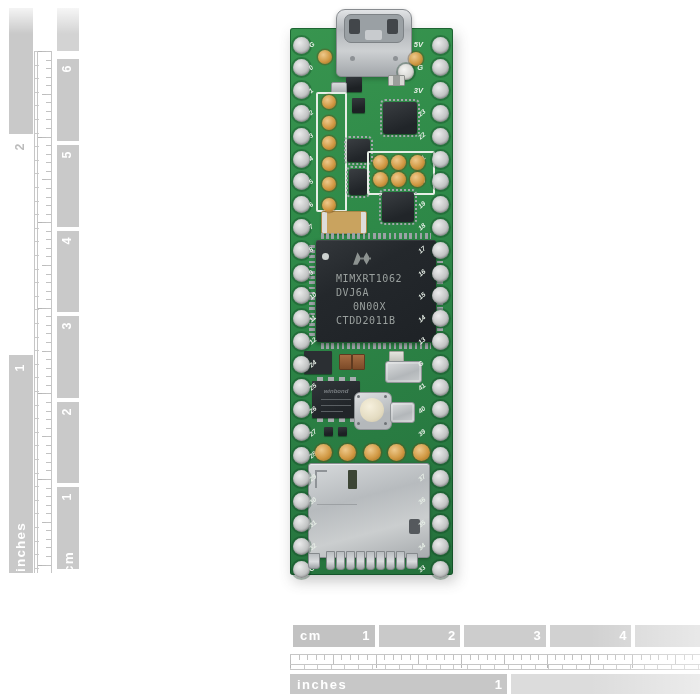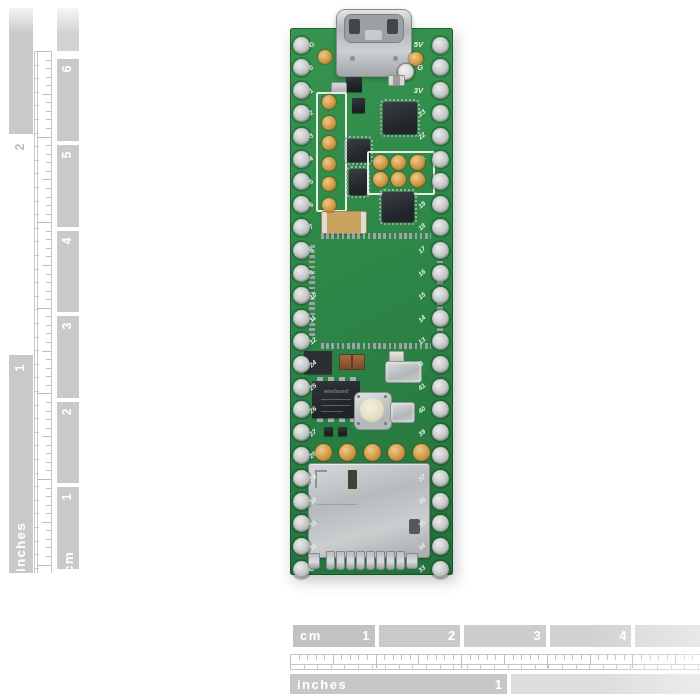--- a/index.html
+++ b/index.html
@@ -187,20 +187,30 @@
     <div class="chipS" style="left:57px;top:111px;width:23px;height:23px;"></div>
     <div class="chipS" style="left:59px;top:141px;width:18px;height:26px;"></div>
     <div class="silkbox" style="left:77px;top:123px;width:64px;height:40px;"></div>
     <div class="chipS" style="left:92px;top:164px;width:32px;height:30px;"></div>
     <div class="tanc" style="left:31px;top:183px;width:44px;height:21px;"></div>
 
     <div class="pins h" style="left:31px;top:205px;width:110px;height:6px;"></div>
     <div class="pins h" style="left:31px;top:315px;width:110px;height:6px;"></div>
     <div class="pins v" style="left:19px;top:217px;width:6px;height:92px;"></div>
     <div class="pins v" style="left:147px;top:217px;width:6px;height:92px;"></div>
+    <div class="mainchip">
+      <div class="abs" style="left:6px;top:13px;width:7px;height:7px;border-radius:50%;background:#cdd2d0;"></div>
+      <svg style="position:absolute;left:37px;top:12px;" width="18" height="13" viewBox="0 0 20 14">
+        <path d="M0 14 L5 0 L10 9 L15 0 L20 9 L20 5 L15 14 L10 5 L5 14 Z" fill="#8d9391"></path>
+      </svg>
+      <div class="chipline" style="left:20px;top:33px;">MIMXRT1062</div>
+      <div class="chipline" style="left:20px;top:47px;">DVJ6A</div>
+      <div class="chipline" style="left:37px;top:61px;">0N00X</div>
+      <div class="chipline" style="left:20px;top:75px;">CTDD2011B</div>
+    </div>
 
     <div class="blk" style="left:14px;top:323px;width:28px;height:23px;background:#2b2f33;"></div>
     <div class="brn" style="left:49px;top:326px;width:11px;height:14px;"></div>
     <div class="brn" style="left:62px;top:326px;width:11px;height:14px;"></div>
     <div class="wht" style="left:99px;top:323px;width:13px;height:9px;"></div>
     <div class="xtal" style="left:95px;top:333px;width:35px;height:20px;"></div>
 
     <div class="wbpin" style="left:27px;top:349px;"></div>
     <div class="wbpin" style="left:38px;top:349px;"></div>
     <div class="wbpin" style="left:49px;top:349px;"></div>

